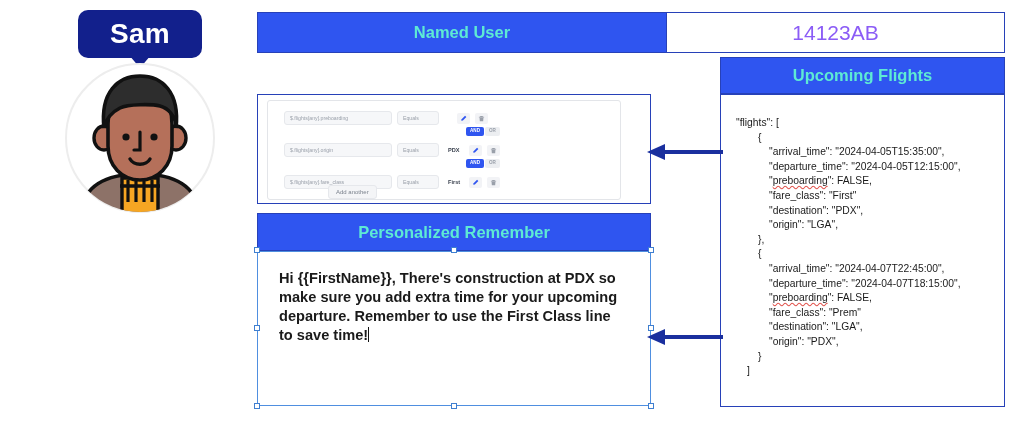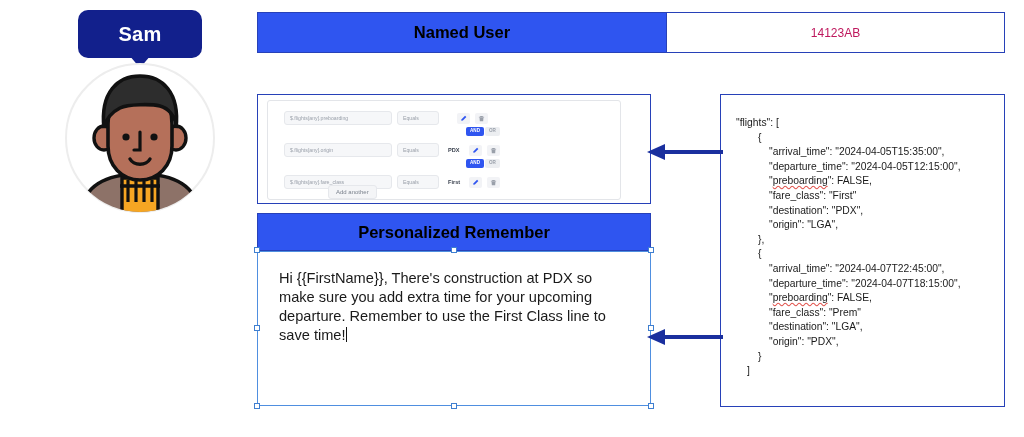--- a/index.html
+++ b/index.html
@@ -34,21 +34,21 @@
     width: 124px;
     height: 48px;
     background: #12208c;
     border-radius: 10px;
     display: flex;
     align-items: center;
     justify-content: center;
   }
   #name-bubble-label {
     color: #ffffff;
-    font-size: 20px;
+    font-size: 28px;
     font-weight: bold;
     letter-spacing: .3px;
   }
   #name-bubble-tail {
     position: absolute;
     left: 107px;
     top: 51px;
     width: 0;
     height: 0;
     border-left: 11px solid transparent;
@@ -64,21 +64,21 @@
   }
 
   
   .panel {
     position: absolute;
     box-sizing: border-box;
   }
   .panel-header {
     background: #2f55f0;
     border: 1px solid #2741b8;
-    color: #000000;
+    color: #5eead4;
     font-size: 16.5px;
     font-weight: bold;
     display: flex;
     align-items: center;
     justify-content: center;
     box-sizing: border-box;
     height: 100%;
     text-align: center;
   }
   .panel-body {
@@ -87,29 +87,29 @@
     box-sizing: border-box;
     height: 100%;
   }
 
   #named-user-header { left: 257px; top: 12px; width: 410px; height: 41px; }
   #named-user-value  { left: 666px; top: 12px; width: 339px; height: 41px; }
   #named-user-value .panel-body {
     display: flex;
     align-items: center;
     justify-content: center;
-    font-size: 12px;
-    color: #be185d;
+    font-size: 21px;
+    color: #8b5cf6;
   }
 
   #segmenting-header { left: 257px; top: 57px; width: 394px; height: 37px; }
   #segmenting-body   { left: 257px; top: 94px; width: 394px; height: 110px; }
 
   #message-header { left: 257px; top: 213px; width: 394px; height: 38px; }
-  #message-body   { left: 257px; top: 251px; width: 394px; height: 155px; }
+  #message-body   { left: 257px; top: 251px; width: 394px; height: 155px; font-weight: bold; }
   #message-body .panel-body { border: 1px solid #4f8fe0; }
   #message-text {
     position: absolute;
     left: 22px;
     top: 18px;
     width: 346px;
     font-size: 14.6px;
     line-height: 19px;
     color: #1a1a1a;
     white-space: pre-wrap;
@@ -355,20 +355,23 @@
 
   <div class="handle" style="left:254px; top:247px;"></div>
   <div class="handle" style="left:451px; top:247px;"></div>
   <div class="handle" style="left:648px; top:247px;"></div>
   <div class="handle" style="left:254px; top:325px;"></div>
   <div class="handle" style="left:648px; top:325px;"></div>
   <div class="handle" style="left:254px; top:403px;"></div>
   <div class="handle" style="left:451px; top:403px;"></div>
   <div class="handle" style="left:648px; top:403px;"></div>
 
+  <div class="panel" id="flights-header">
+    <div class="panel-header">Upcoming Flights</div>
+  </div>
   <div class="panel" id="flights-body">
     <div class="panel-body">
       <div id="flights-json"><div style="padding-left: 0px;">"flights": [</div><div style="padding-left: 22px;">{</div><div style="padding-left: 33px;">"arrival_time": "2024-04-05T15:35:00",</div><div style="padding-left: 33px;">"departure_time": "2024-04-05T12:15:00",</div><div style="padding-left: 33px;">"<span class="spell">preboarding</span>": FALSE,</div><div style="padding-left: 33px;">"fare_class": "First"</div><div style="padding-left: 33px;">"destination": "PDX",</div><div style="padding-left: 33px;">"origin": "LGA",</div><div style="padding-left: 22px;">},</div><div style="padding-left: 22px;">{</div><div style="padding-left: 33px;">"arrival_time": "2024-04-07T22:45:00",</div><div style="padding-left: 33px;">"departure_time": "2024-04-07T18:15:00",</div><div style="padding-left: 33px;">"<span class="spell">preboarding</span>": FALSE,</div><div style="padding-left: 33px;">"fare_class": "Prem"</div><div style="padding-left: 33px;">"destination": "LGA",</div><div style="padding-left: 33px;">"origin": "PDX",</div><div style="padding-left: 22px;">}</div><div style="padding-left: 11px;">]</div></div>
     </div>
   </div>
 
   <svg class="arrow" style="left:645px; top:140px;" width="80" height="24">
     <line x1="78" y1="12" x2="16" y2="12" stroke="#1a2f9e" stroke-width="4"></line>
     <polygon points="2,12 20,4 20,20" fill="#1a2f9e"></polygon>
   </svg>

